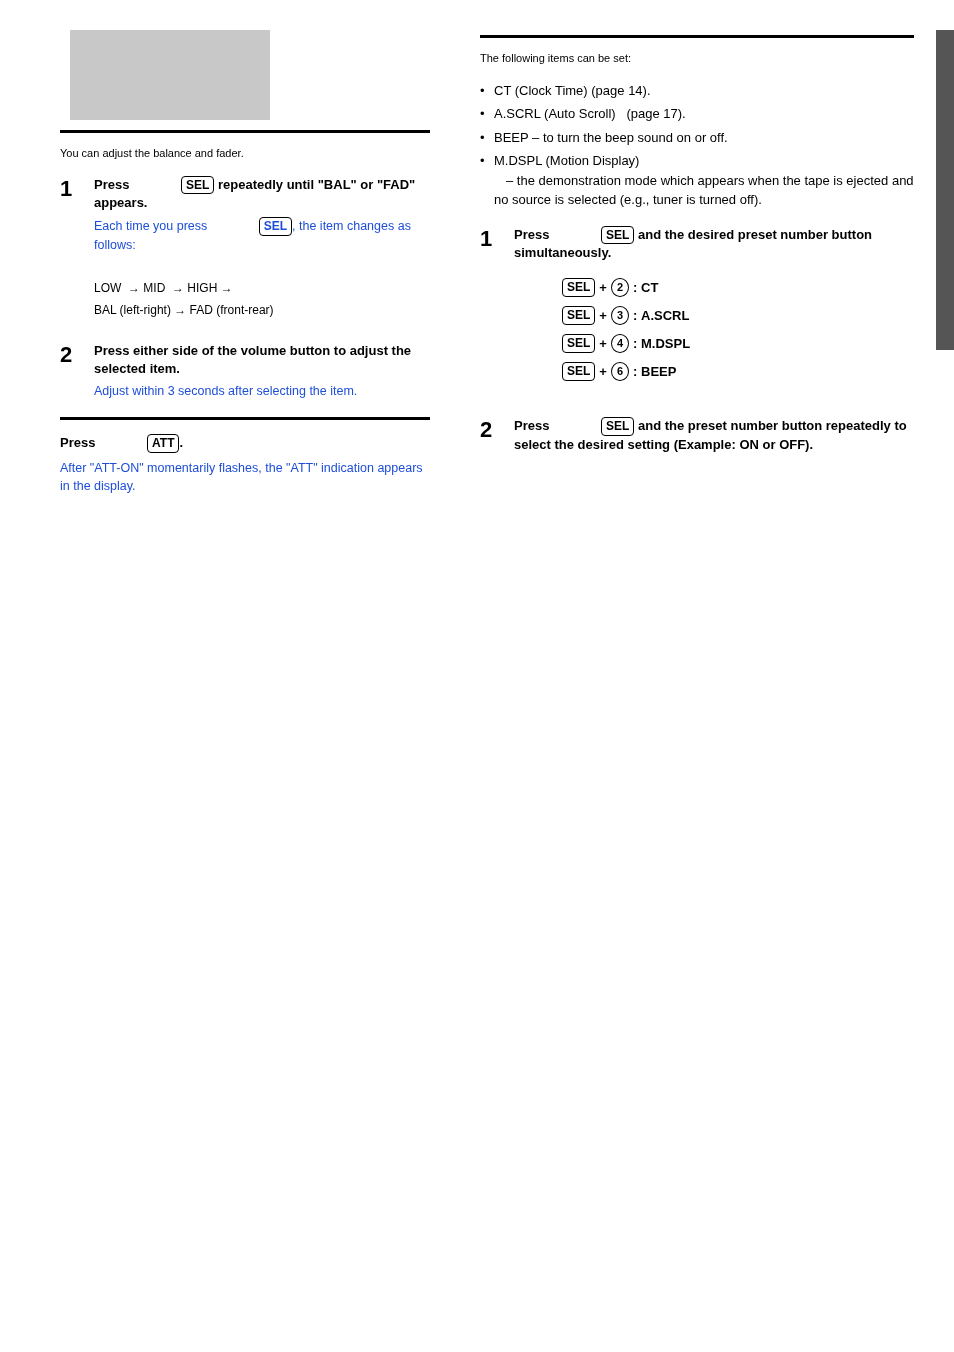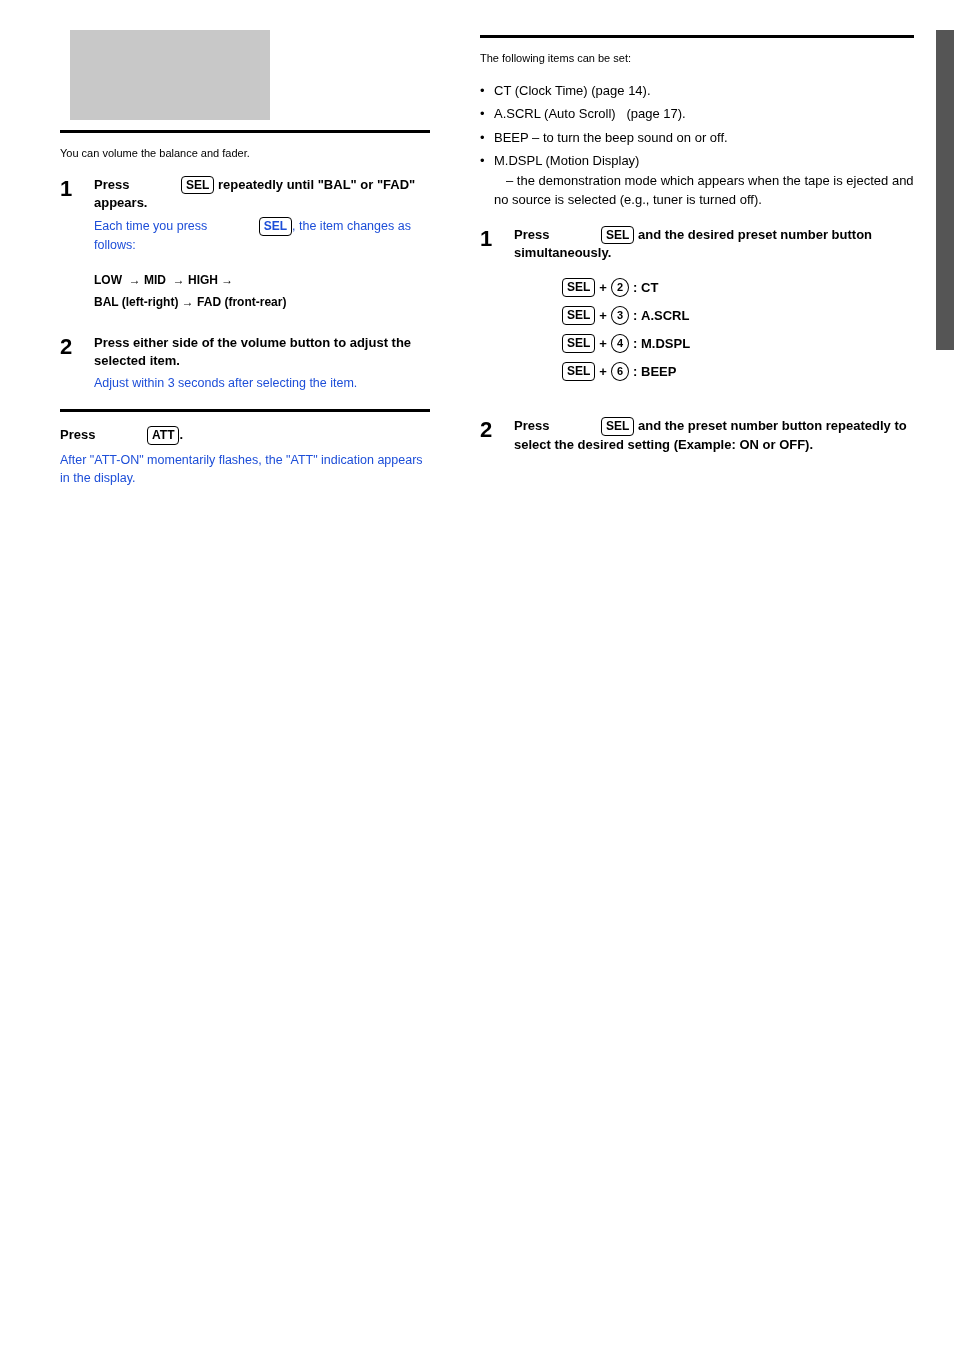--- a/index.html
+++ b/index.html
@@ -124,22 +124,22 @@
       padding: 1px 5px;
       font-size: 11px;
       font-weight: bold;
       line-height: 1.4;
       vertical-align: middle;
     }
 
     
     .flow-diagram {
       font-size: 12px;
-      font-weight: bold;
-      margin: 16px 0 4px 0;
+      font-weight: normal;
+      margin: 24px 0 4px 0;
       line-height: 1.8;
     }
 
     
     .combo-keys {
       margin: 12px 0;
       line-height: 2.0;
     }
 
     .combo-line {
@@ -202,21 +202,21 @@
 <body>
 
 <div class="page-container">
 
   <div class="left-col">
 
     <div class="gray-box"></div>
 
     <hr class="section-divider">
 
-    <p class="intro-text">You can volume the balance and fader.</p>
+    <p class="intro-text">You can adjust the balance and fader.</p>
 
     <div class="step">
       <div class="step-number">1</div>
       <div class="step-content">
         <div class="step-title">
           Press <span class="key-btn">SEL</span> repeatedly until "BAL" or "FAD" appears.
         </div>
         <div class="step-body">
           Each time you press <span class="key-btn">SEL</span>, the item changes as follows:
         </div>

